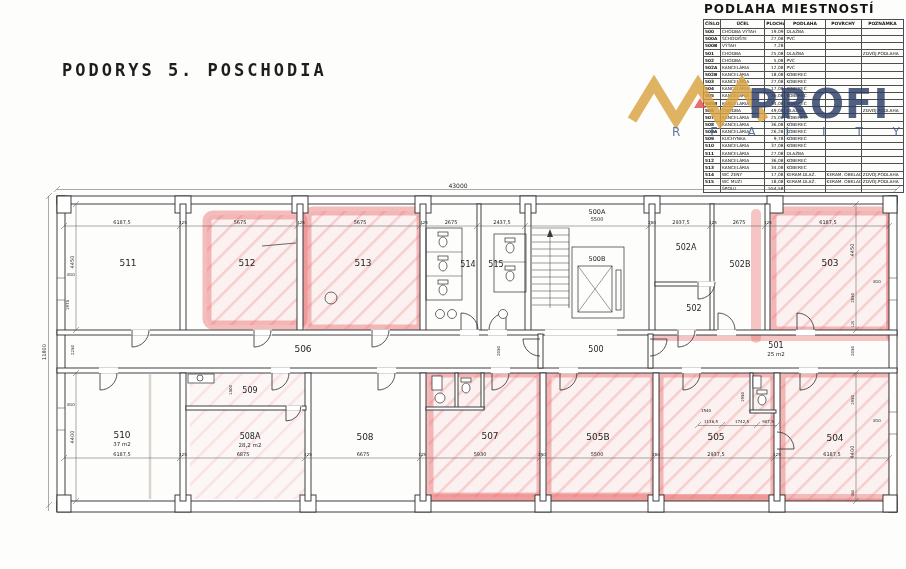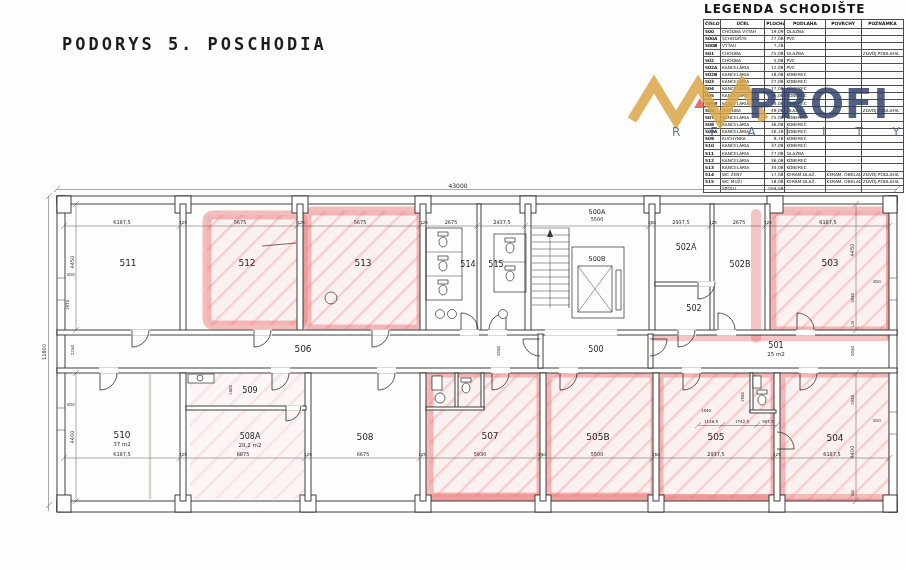--- a/index.html
+++ b/index.html
@@ -1,19 +1,19 @@
 <!DOCTYPE html>
 <html><head>
 <meta charset="utf-8">
 <style>
   html,body{margin:0;padding:0;}
   body{width:906px;height:569px;position:relative;background:#fdfdfc;overflow:hidden;
        font-family:"DejaVu Sans",sans-serif;}
   
-  .titleblock{position:absolute;left:62px;top:34px;}
+  .titleblock{position:absolute;left:62px;top:60px;}
   .titleblock h1{margin:0;font-family:"DejaVu Sans Mono",monospace;font-size:17px;
        font-weight:600;letter-spacing:3px;color:#1d1d1d;white-space:nowrap;}
   .titleblock .scale{margin-top:7px;font-family:"DejaVu Sans Mono",monospace;font-size:8px;
        letter-spacing:2px;color:#4a4a4a;}
   
   .legend{position:absolute;left:703px;top:2px;width:201px;}
   .legend h2{margin:0 0 3px 1px;font-size:12px;font-weight:600;letter-spacing:1px;color:#141414;white-space:nowrap;}
   .legend table{border-collapse:collapse;width:100%;table-layout:fixed;}
   .legend th,.legend td{border:0.6px solid #4e4e4e;font-size:4.3px;line-height:1.25;
        padding:0.4px 1px;color:#141414;white-space:nowrap;overflow:hidden;}
@@ -45,21 +45,21 @@
   .d6{font-size:6px;text-anchor:middle;fill:#252525;}
 </style>
 </head>
 <body>
 
 <div class="titleblock">
   <h1>PODORYS 5. POSCHODIA</h1>
 </div>
 
 <div class="legend">
-  <h2>LEGENDA SCHODIŠTE</h2>
+  <h2>PODLAHA MIESTNOSTÍ</h2>
   <table>
     <colgroup>
       <col style="width:17px">
         <col style="width:44px">
         <col style="width:20px">
       <col style="width:40px">
         <col style="width:36px">
         <col style="width:42px">
     </colgroup>
     <thead>

